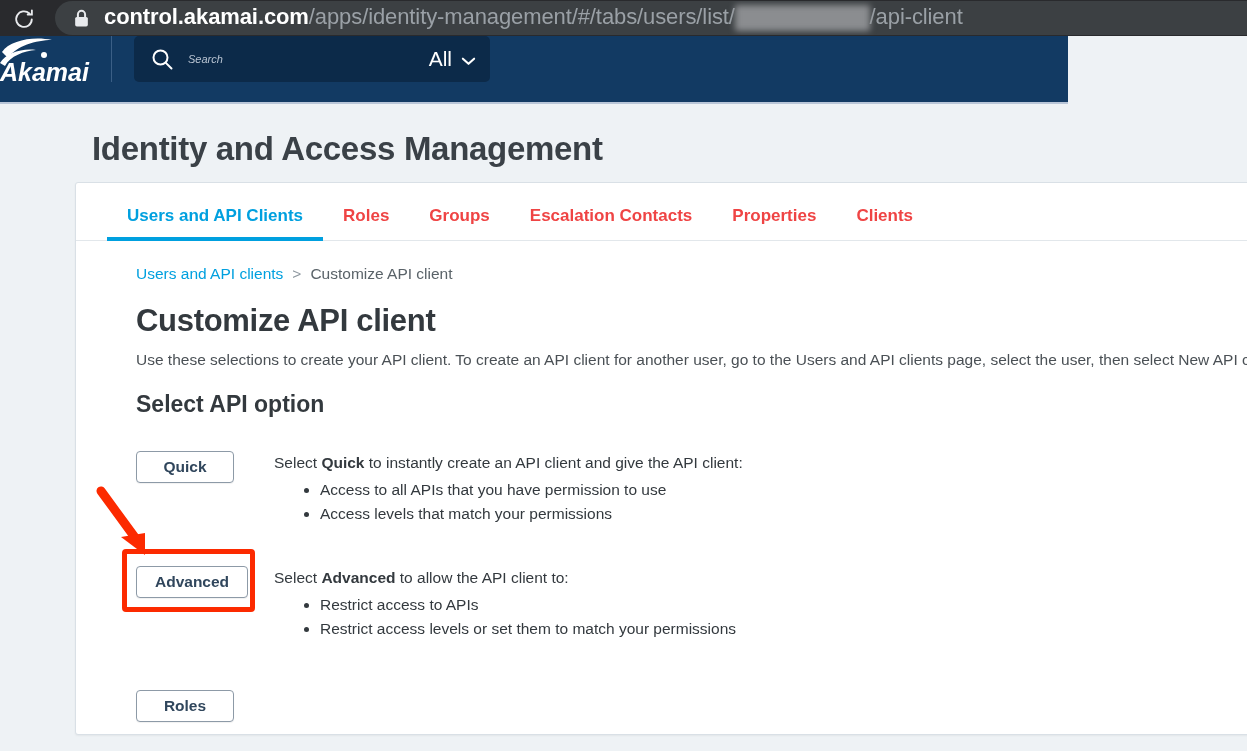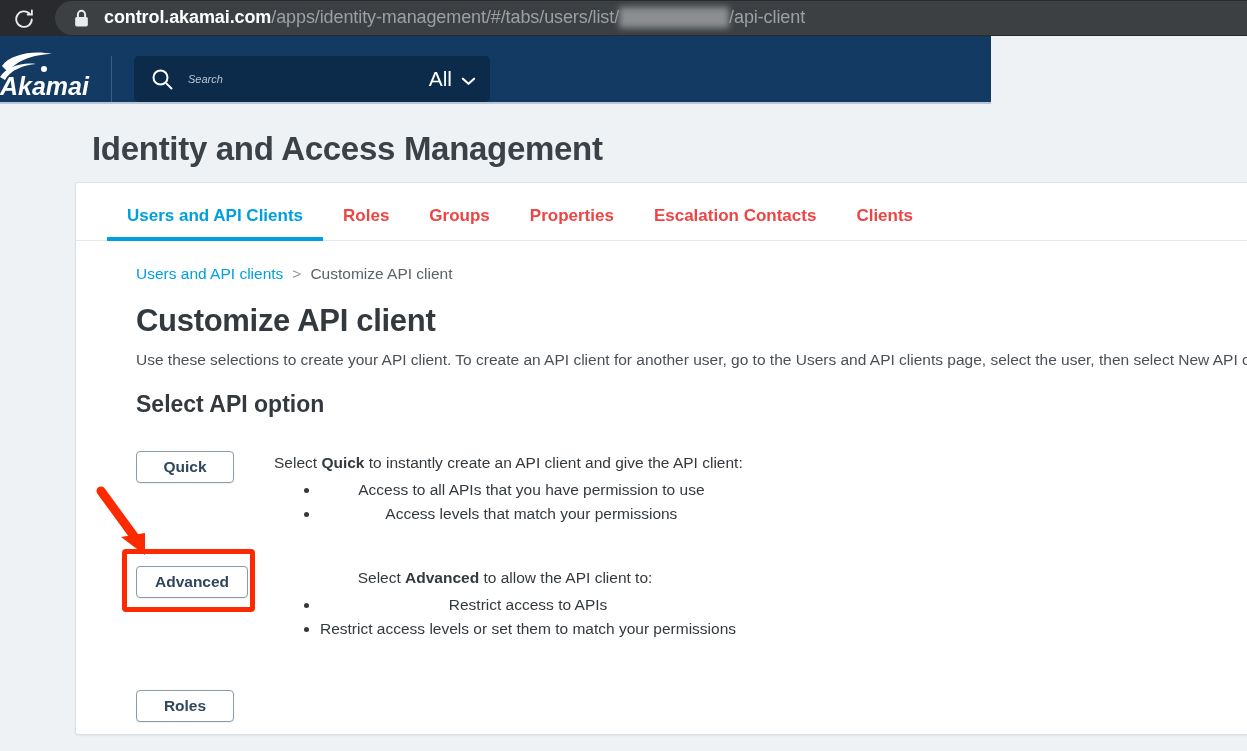--- a/index.html
+++ b/index.html
@@ -36,21 +36,21 @@
     margin-right: 0;
     background: #3c4043;
     border-radius: 17px 0 0 17px;
     display: flex;
     align-items: center;
     padding-left: 18px;
     overflow: hidden;
   }
   .lock-icon { flex: 0 0 auto; margin-right: 14px; display:flex; align-items:center; }
   .url-text {
-    font-size: 18px;
+    font-size: 22px;
     color: #9aa0a6;
     white-space: nowrap;
     letter-spacing: -0.1px;
     font-family: "Liberation Sans", sans-serif;
   }
   .url-host { color: #ffffff; font-weight: 700; }
   .url-redacted {
     display: inline-block;
     background: #8b8d90;
     color: transparent;
@@ -58,25 +58,25 @@
     border-radius: 2px;
     vertical-align: middle;
     position: relative;
     top: -1px;
   }
 
   
   .akamai-nav {
     position: absolute;
     top: 36px; left: 0;
-    width: 991px;
+    width: 1068px;
     height: 68px;
     background: #123a63;
     display: flex;
-    align-items: flex-end;
+    align-items: flex-start;
     border-bottom: 2px solid #b9c6d8;
   }
   .akamai-logo {
     width: 105px;
     margin-left: 0px;
     display: flex;
     align-items: center;
     justify-content: flex-start;
     padding-left: 0px;
     color: #fff;
@@ -234,33 +234,31 @@
     font-size: 15.5px;
     font-weight: 700;
     cursor: pointer;
     font-family: "Liberation Sans", sans-serif;
     box-shadow: 0 1px 1px rgba(0,0,0,0.06);
   }
   .opt-desc { padding-top: 4px; }
   .opt-desc .lead {
     font-size: 15.5px;
     color: #33393e;
-    text-align: center;
   }
   .opt-desc .lead b { font-weight: 700; }
   .opt-desc ul {
     margin: 6px 0 0 0;
     padding-left: 46px;
     list-style: disc;
   }
   .opt-desc li {
     font-size: 15.5px;
     color: #33393e;
     line-height: 1.52;
-    text-align: center;
   }
 
   .back-row { margin-top: 50px; }
 
   
   .anno-box {
     position: absolute;
     left: 122px;
     top: 549px;
     width: 133px;
@@ -333,22 +331,22 @@
 <div class="page-wrap">
 
   <div class="page-title">Identity and Access Management</div>
 
   <div class="card">
 
     <div class="tabs">
       <div class="tab active">Users and API Clients</div>
       <div class="tab">Roles</div>
       <div class="tab">Groups</div>
+      <div class="tab">Escalation Contacts</div>
       <div class="tab">Properties</div>
-      <div class="tab">Escalation Contacts</div>
       <div class="tab">Clients</div>
     </div>
 
     <div class="breadcrumb">
       <span class="crumb-link">Users and API clients</span>
       <span class="crumb-sep">&gt;</span>
       <span class="crumb-current">Customize API client</span>
     </div>
 
     <div class="content">

